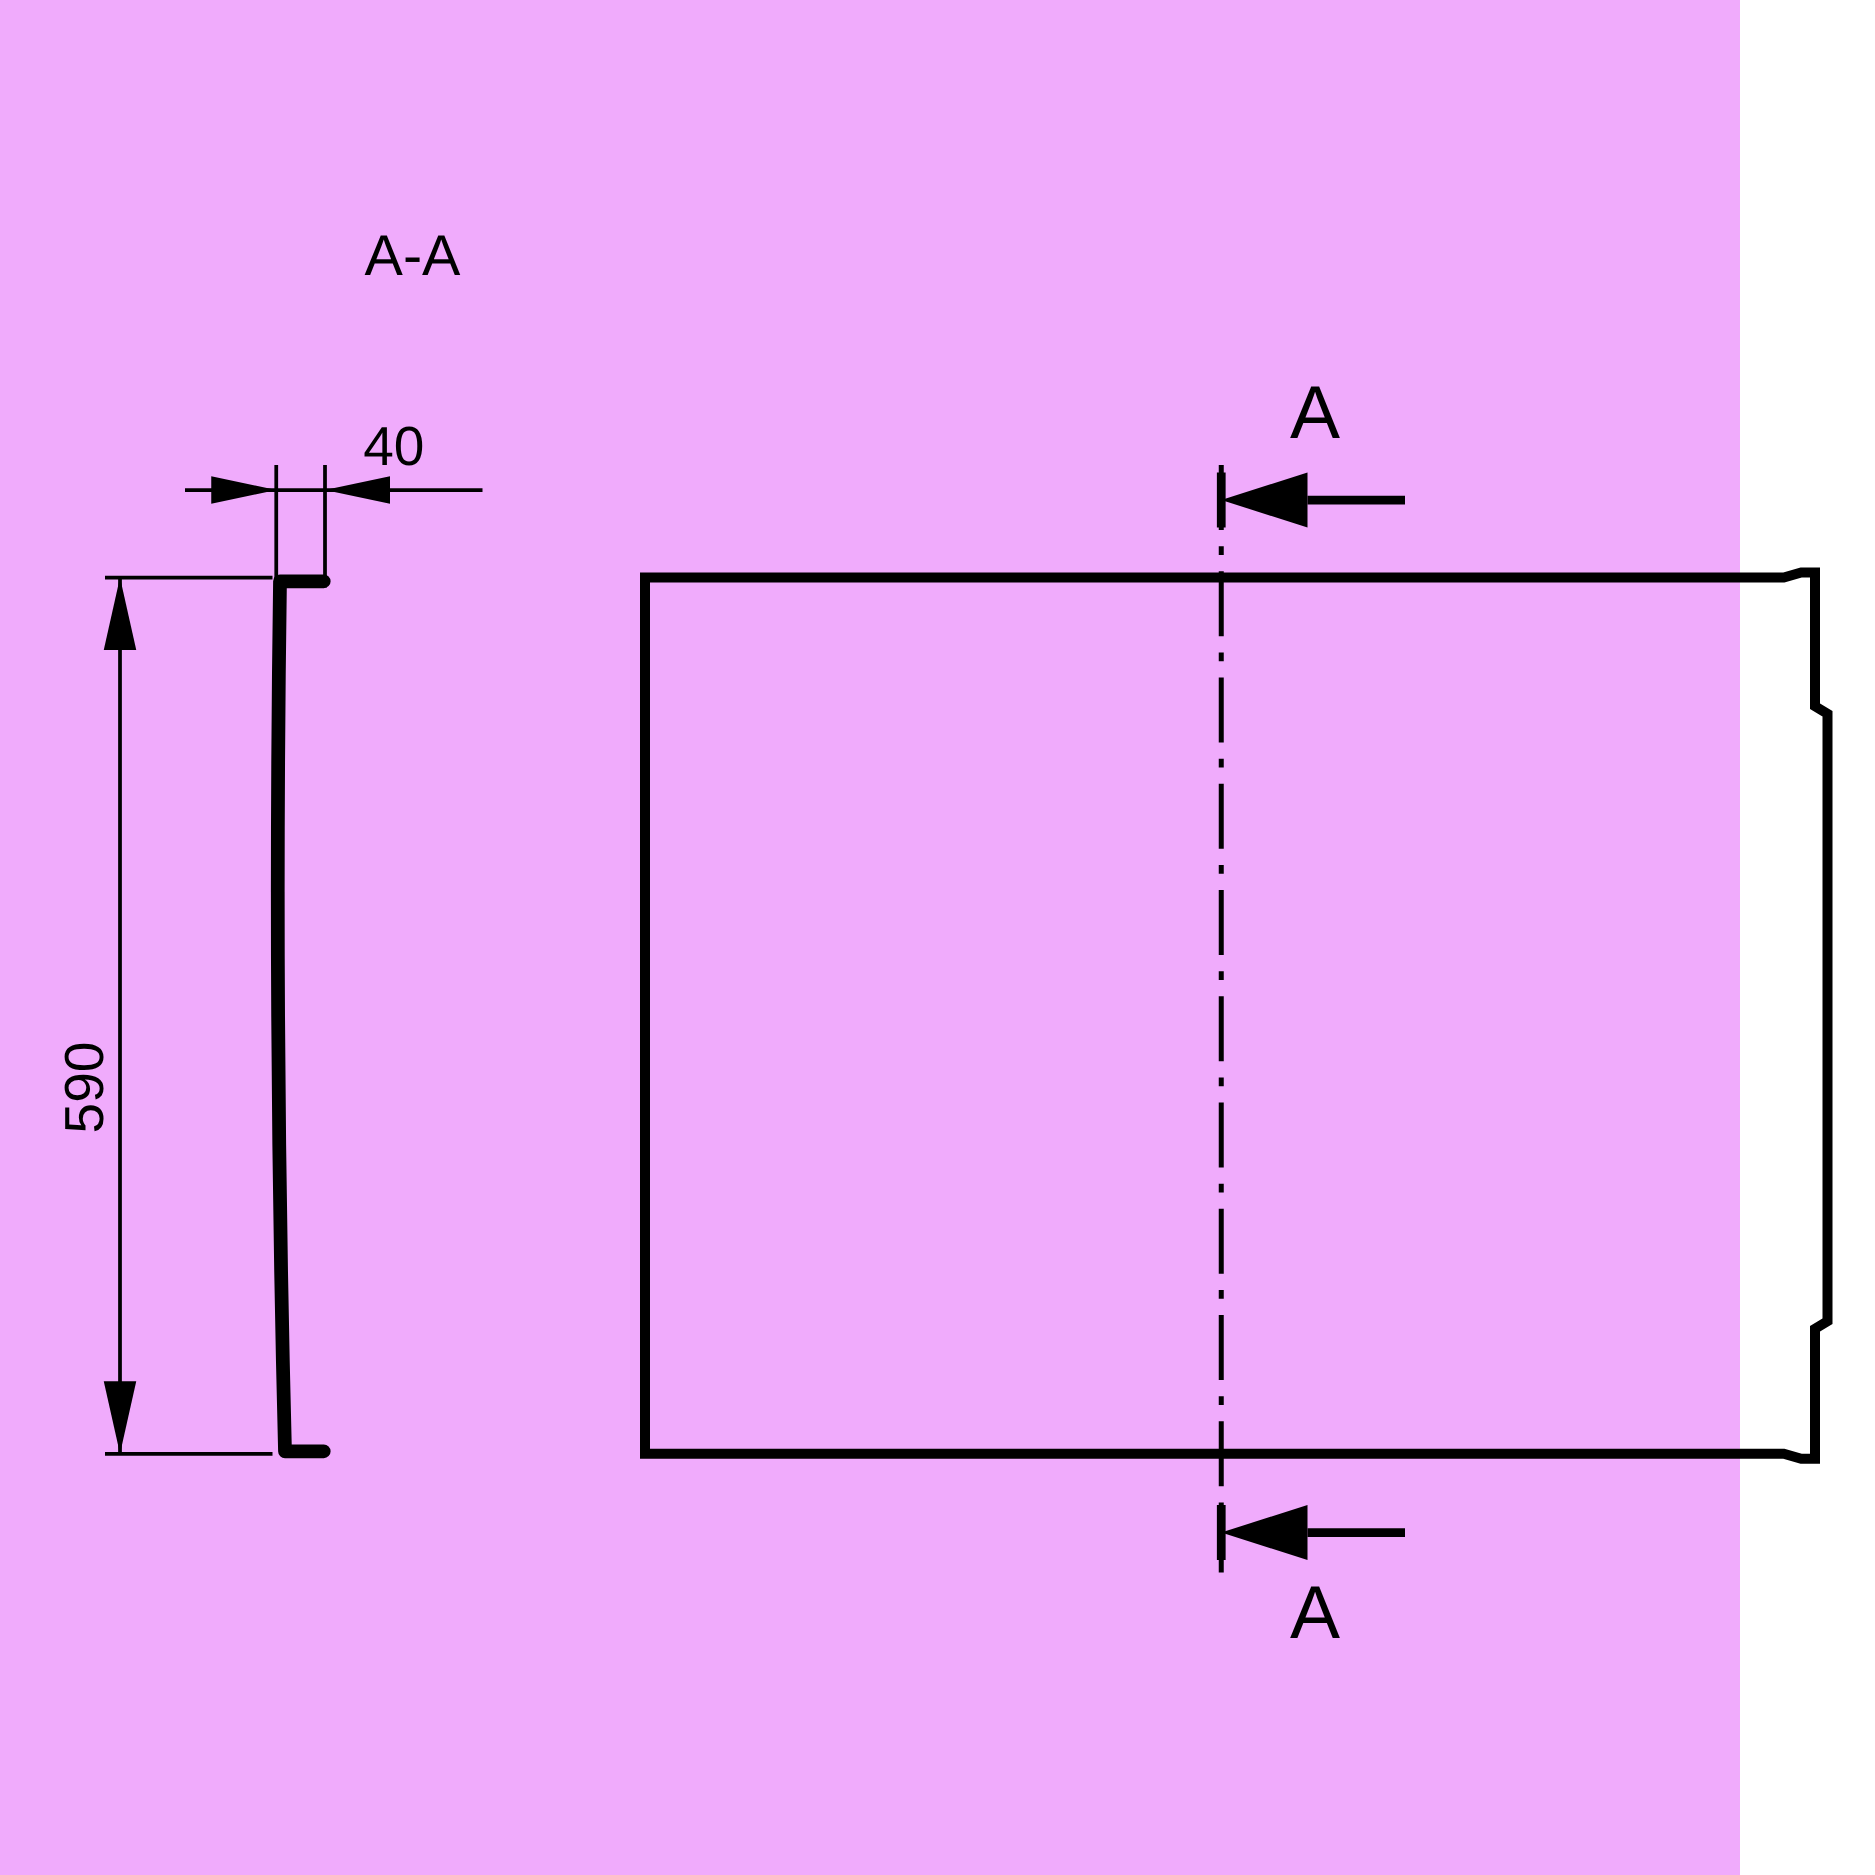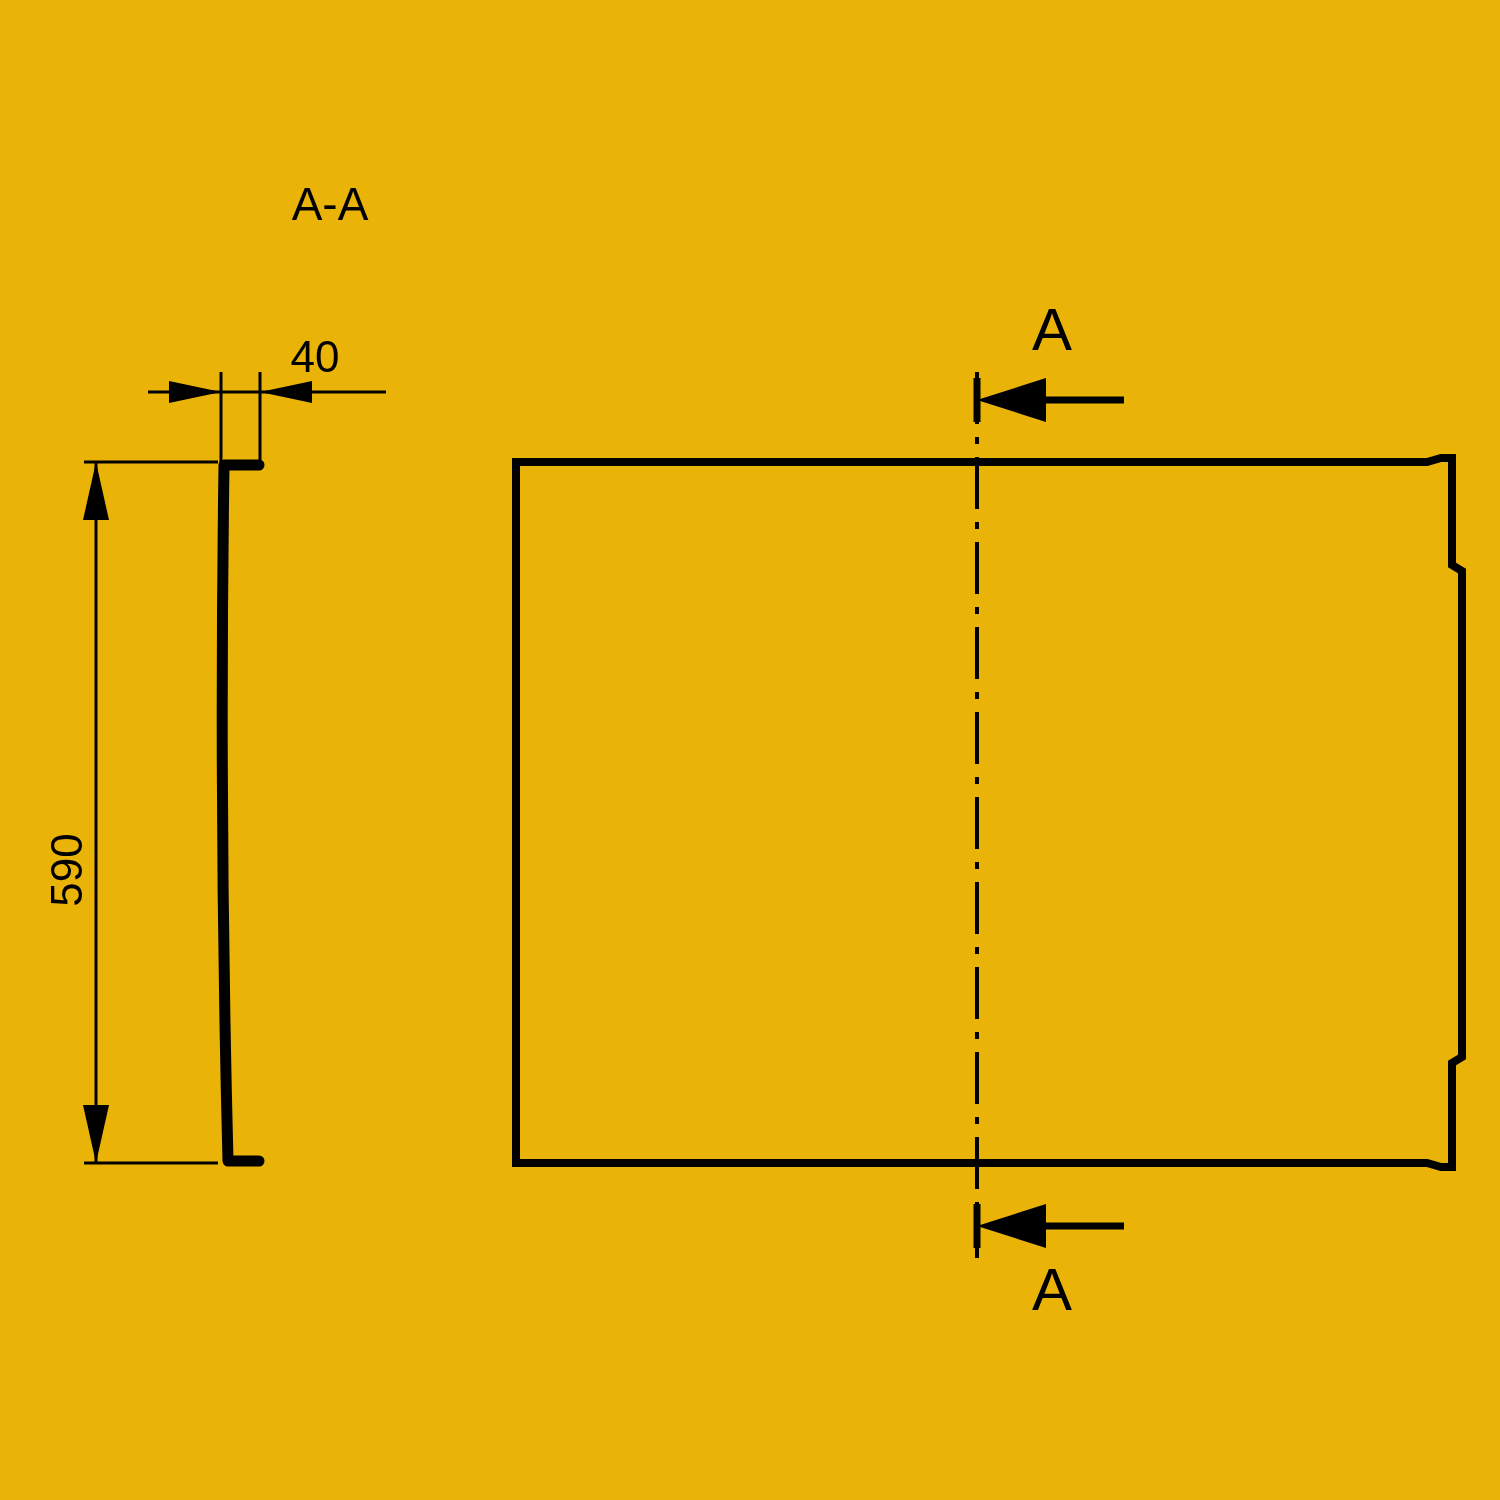--- a/index.html
+++ b/index.html
@@ -9,23 +9,23 @@
   }
   body {
     width: 1500px;
     height: 1500px;
     overflow: hidden;
     font-family: "Liberation Sans", sans-serif;
     color: #000000;
   }
   #drawing-root {
     position: relative;
-    width: 1500px;
+    width: 1392px;
     height: 1500px;
-    background: #eab308;
+    background: #f0abfc;
   }
   #drawing-svg {
     position: absolute;
     top: 0;
     left: 0;
     width: 1500px;
     height: 1500px;
     display: block;
   }
   .dim-text,

